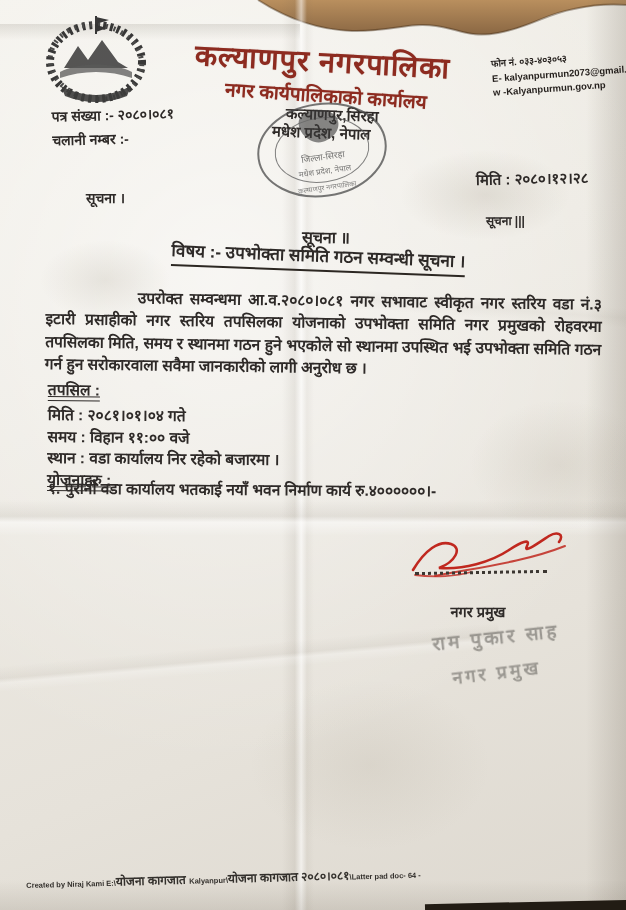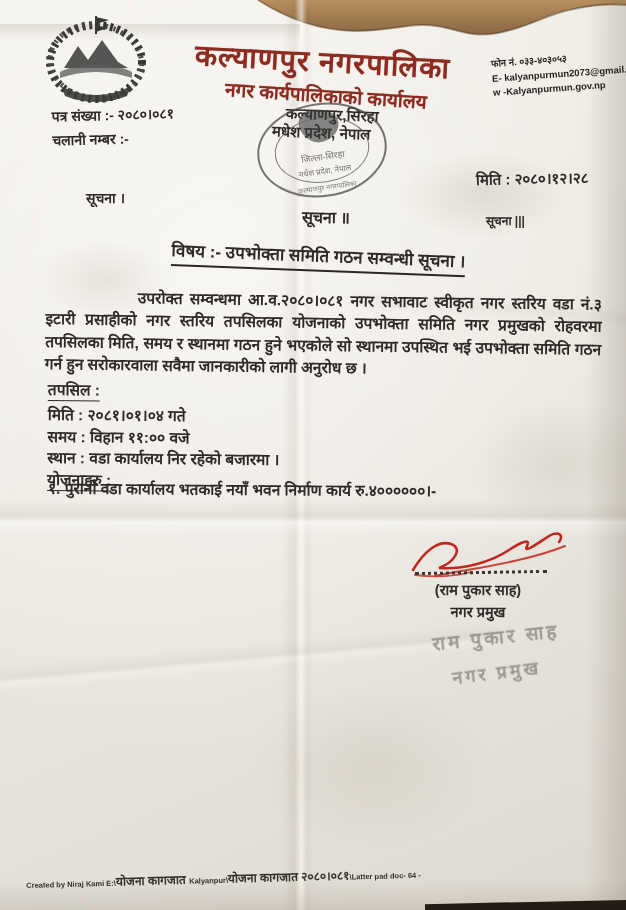--- a/index.html
+++ b/index.html
@@ -40,28 +40,28 @@
   .dev{color:#2e2a28;}
   .red-head{color:#8d2b20;text-shadow:0 0 1px rgba(120,30,15,.35);}
   .title{left:196px;top:34px;font-size:29px;font-weight:800;letter-spacing:1px;transform:rotate(3deg);transform-origin:left top;white-space:nowrap;}
   .office{left:226px;top:76px;font-size:19px;font-weight:800;transform:rotate(3.6deg);transform-origin:left top;white-space:nowrap;}
   .addr1{left:286px;top:104px;font-size:15px;font-weight:700;transform:rotate(2deg);white-space:nowrap;}
   .addr2{left:272px;top:122px;font-size:15px;font-weight:700;transform:rotate(2deg);white-space:nowrap;}
   .contact{left:492px;top:52px;font-size:9.5px;font-weight:700;line-height:1.55;transform:rotate(-4deg);color:#241f1c;white-space:nowrap;}
   .refs{left:52px;top:104px;font-size:14px;font-weight:700;line-height:1.7;transform:rotate(-1.5deg);white-space:nowrap;}
   .date-line{left:476px;top:168px;font-size:15px;font-weight:700;transform:rotate(-1deg);white-space:nowrap;}
   .notice1{left:86px;top:188px;font-size:14px;font-weight:800;}
-  .notice2{left:302px;top:206px;font-size:16px;font-weight:800;transform:rotate(1deg);}
+  .notice2{left:302px;top:226px;font-size:16px;font-weight:800;transform:rotate(1deg);}
   .notice3{left:486px;top:212px;font-size:12px;font-weight:800;}
   .subject{left:172px;top:238px;font-size:17px;font-weight:800;transform:rotate(2.2deg);transform-origin:left top;
     border-bottom:2px solid #2c2722;padding-bottom:3px;white-space:nowrap;}
   .bodytext{left:46px;top:286px;width:556px;font-size:15.5px;font-weight:600;line-height:1.45;
     text-indent:92px;text-align:justify;transform:rotate(.8deg);transform-origin:left top;}
   .details{left:48px;top:380px;font-size:15.5px;font-weight:600;line-height:1.28;transform:rotate(.5deg);transform-origin:left top;}
-  .details .u{display:inline-block;border-bottom:1.5px solid #2e2a28;font-weight:800;margin-bottom:2px;}
+  .details .u{display:inline-block;border-bottom:1.5px solid #2e2a28;font-weight:800;margin-bottom:2px;text-decoration:underline;}
   .details div{margin-bottom:2px;white-space:nowrap;}
   .planitem{left:48px;top:478px;font-size:15.5px;font-weight:600;transform:rotate(.4deg);white-space:nowrap;}
   .sig-dots{left:415px;top:571px;width:132px;height:0;border-bottom:3px dotted #3b3631;transform:rotate(-1deg);}
   .sig-name{left:402px;top:579px;width:152px;text-align:center;font-size:14.5px;font-weight:800;white-space:nowrap;}
   .sig-title{left:402px;top:601px;width:152px;text-align:center;font-size:14.5px;font-weight:800;}
   .rubber{color:#8f8c86;font-weight:800;letter-spacing:3px;filter:blur(.5px);opacity:.85;white-space:nowrap;}
   .rubber1{left:432px;top:624px;font-size:19px;transform:rotate(-6deg);}
   .rubber2{left:452px;top:660px;font-size:18px;transform:rotate(-7deg);}
   .footer{left:26px;top:874px;transform:rotate(-1.5deg);transform-origin:left top;white-space:nowrap;color:#33302c;}
   .footer .sm{font-size:7.5px;font-weight:700;}
@@ -155,21 +155,20 @@
   <div class="abs planitem dev">१. पुरानो वडा कार्यालय भतकाई नयाँ भवन निर्माण कार्य रु.४००००००।-</div>
 
   <svg class="abs" style="left:405px;top:528px;" width="175" height="55" viewBox="0 0 175 55">
     <g fill="none" stroke="#c0281f" stroke-width="2.6" stroke-linecap="round">
       <path d="M8,42 C20,22 34,12 46,16 C58,20 50,34 34,40 C58,42 86,34 104,22 C116,14 126,10 122,18 C118,26 132,16 144,8 C152,3 160,6 154,14"></path>
       <path d="M30,48 C70,40 120,34 160,18" stroke-width="2" opacity=".85"></path>
       <path d="M10,47 C30,50 52,48 66,44" stroke-width="1.8" opacity=".8"></path>
     </g>
   </svg>
   <div class="abs sig-dots"></div>
-  <div class="abs sig-name dev">(राम पुकार साह)</div>
   <div class="abs sig-title dev">नगर प्रमुख</div>
 
   <div class="abs rubber rubber1">राम पुकार साह</div>
   <div class="abs rubber rubber2">नगर प्रमुख</div>
 
   <div class="abs footer">
     <span class="sm">Created by Niraj Kami E:\</span><span class="lg">योजना कागजात </span><span class="sm">Kalyanpur\</span><span class="lg">योजना कागजात २०८०।०८१</span><span class="sm">\Latter pad doc- 64 -</span>
   </div>
 
 </div>

